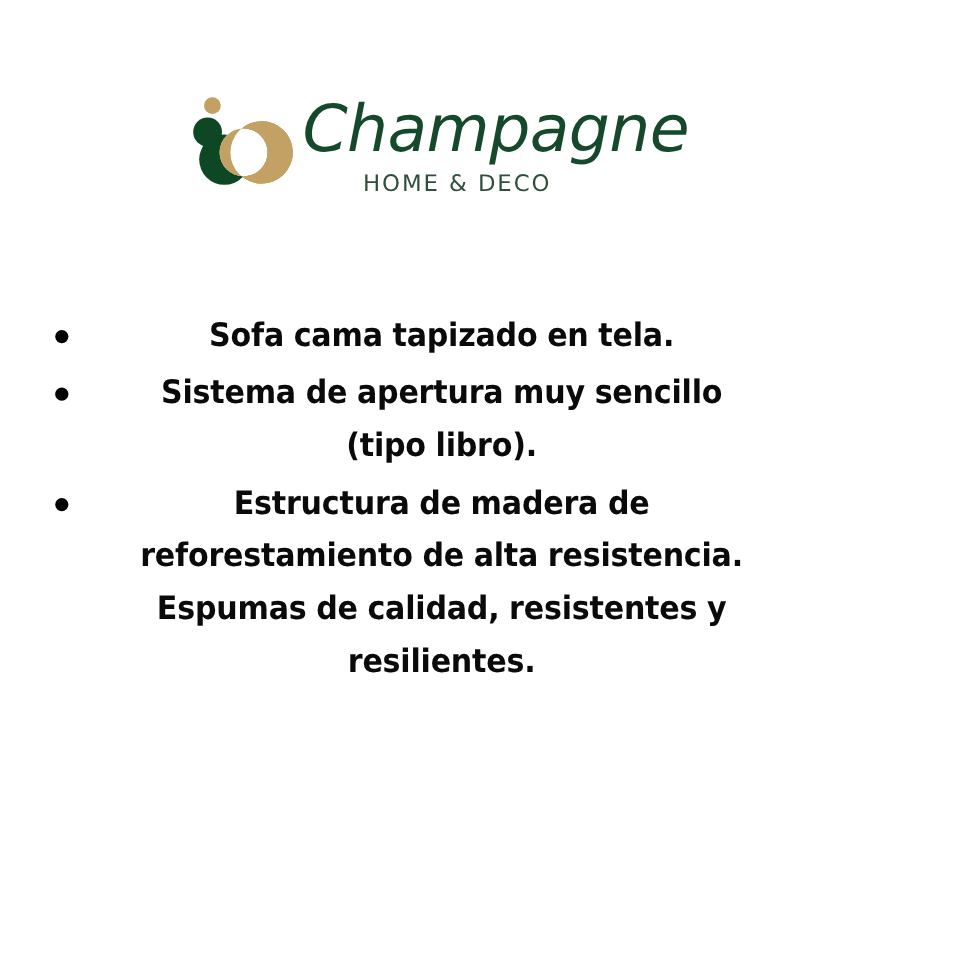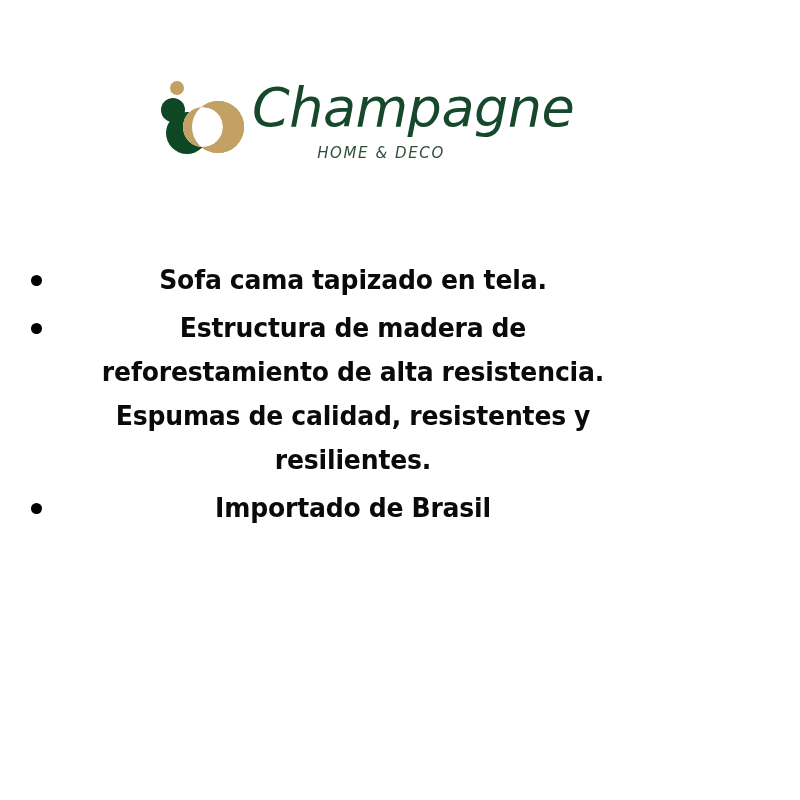--- a/index.html
+++ b/index.html
@@ -67,36 +67,35 @@
     font-size: 54px;
     line-height: 60px;
     letter-spacing: -0.5px;
     color: #16492b;
     white-space: nowrap;
     margin: 0;
     padding: 0;
   }
   .brand-tagline {
     font-family: "DejaVu Sans", sans-serif;
-    font-style: italic;
     font-weight: 400;
-    font-size: 15px;
+    font-size: 19px;
     line-height: 18px;
     letter-spacing: 1.6px;
     color: #2f4f3c;
     text-align: center;
     white-space: nowrap;
     margin: 6px 0 0 0;
     padding-right: 6px;
   }
 
   
   .spec-list {
     position: absolute;
-    left: 0px;
+    left: 15px;
     top: 258px;
     width: 638px;
     margin: 0;
     padding: 0;
     list-style: none;
   }
   .spec-item {
     position: relative;
     display: block;
     margin: 0 0 4px 0;
@@ -164,28 +163,28 @@
     </div>
   </div>
 
   <ul class="spec-list">
 
     <li class="spec-item">
       <span class="spec-bullet"></span>
       <span class="spec-text">Sofa cama tapizado en tela.</span>
     </li>
 
+    <li class="spec-item">
+      <span class="spec-bullet"></span>
+      <span class="spec-text">Sistema de apertura muy sencillo (tipo libro).</span>
+    </li>
 
     <li class="spec-item">
       <span class="spec-bullet"></span>
       <span class="spec-text">Estructura de madera de reforestamiento de alta resistencia. Espumas de calidad, resistentes y resilientes.</span>
     </li>
 
 
-    <li class="spec-item">
-      <span class="spec-bullet"></span>
-      <span class="spec-text">Importado de Brasil</span>
-    </li>
 
 
   </ul>
 
 </div>
 
 </body></html>

